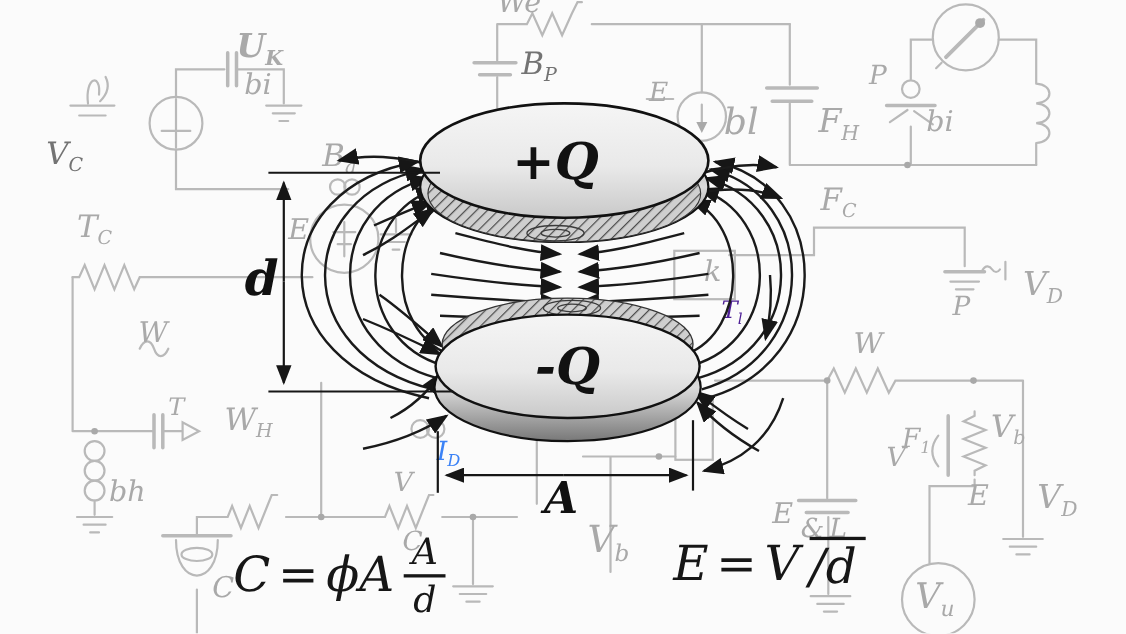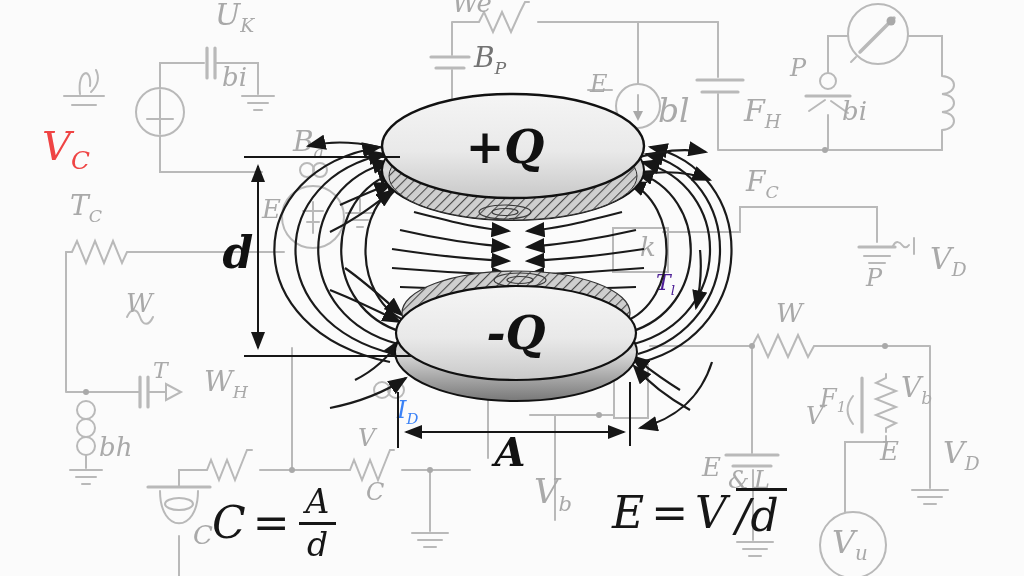--- a/index.html
+++ b/index.html
@@ -97,22 +97,22 @@
       <circle cx="599" cy="415" r="3"></circle>
         <circle cx="752" cy="346" r="3"></circle>
         <circle cx="885" cy="346" r="3"></circle>
       <circle cx="825" cy="150" r="3"></circle>
         <circle cx="891" cy="21" r="4.5"></circle>
       <polygon points="633,111 643,111 638,121"></polygon>
     </g>
   </svg>
 
   <div style="position:absolute;inset:0;">
-      <span class="clabel" style="left: 42px; top: 126px; font-size: 40px; color: #ef4444;">V<sub>C</sub></span>
-      <span class="clabel" style="left: 215px; top: 0; font-size: 30px; color: rgb(169, 169, 169);">U<sub>K</sub></span>
+      <span class="clabel" style="left: 42px; top: 126px; font-size: 28px; color: #737373;">V<sub>C</sub></span>
+      <span class="clabel" style="left: 215px; top: 28px; font-size: 30px; color: rgb(169, 169, 169); font-weight: bold;">U<sub>K</sub></span>
       <span class="clabel" style="left: 222px; top: 64px; font-size: 26px; color: rgb(169, 169, 169);">bi</span>
       <span class="clabel" style="left: 70px; top: 192px; font-size: 28px; color: rgb(169, 169, 169);">T<sub>C</sub></span>
       <span class="clabel" style="left: 293px; top: 128px; font-size: 28px; color: rgb(169, 169, 169);">B<sub>a</sub></span>
       <span class="clabel" style="left: 262px; top: 196px; font-size: 26px; color: rgb(169, 169, 169);">E</span>
       <span class="clabel" style="left: 474px; top: 44px; font-size: 28px; color: #737373;">B<sub>P</sub></span>
       <span class="clabel" style="left: 452px; top: -10px; font-size: 26px; color: rgb(169, 169, 169);">We</span>
       <span class="clabel" style="left: 590px; top: 72px; font-size: 24px; color: rgb(169, 169, 169);">E</span>
       <span class="clabel" style="left: 658px; top: 94px; font-size: 33px; color: rgb(169, 169, 169);">bl</span>
       <span class="clabel" style="left: 744px; top: 96px; font-size: 30px; color: rgb(169, 169, 169);">F<sub>H</sub></span>
       <span class="clabel" style="left: 790px; top: 56px; font-size: 24px; color: rgb(169, 169, 169);">P</span>
@@ -238,20 +238,21 @@
 
     <text x="505" y="163" text-anchor="middle" font-size="46" font-style="italic" font-weight="bold" fill="#111">+Q</text>
     <text x="516" y="349" text-anchor="middle" font-size="46" font-style="italic" font-weight="bold" fill="#111">-Q</text>
     <text x="238" y="268" text-anchor="middle" font-size="44" font-style="italic" font-weight="bold" fill="#111">d</text>
     <text x="510" y="466" text-anchor="middle" font-size="40" font-style="italic" font-weight="bold" fill="#111">A</text>
   </svg>
 
   <div class="formula" style="left:212px;top:484px;">
     <span>C</span>
     <span class="eq">=</span>
+    <span>ϕA</span>
     <span class="frac">
       <span class="num">A</span>
       <span class="den">d</span>
     </span>
   </div>
 
   <div class="formula" style="left:612px;top:488px;">
     <span>E</span>
     <span class="eq">=</span>
     <span>V</span>

